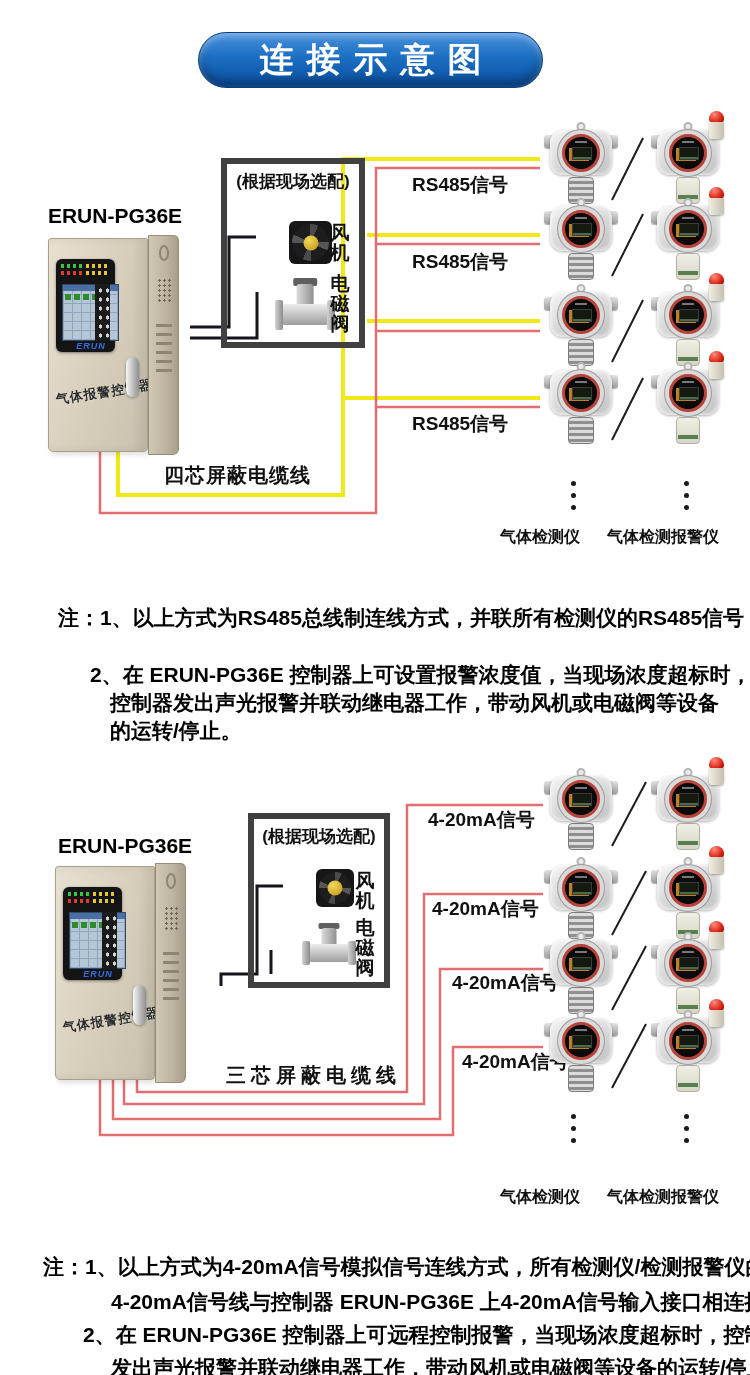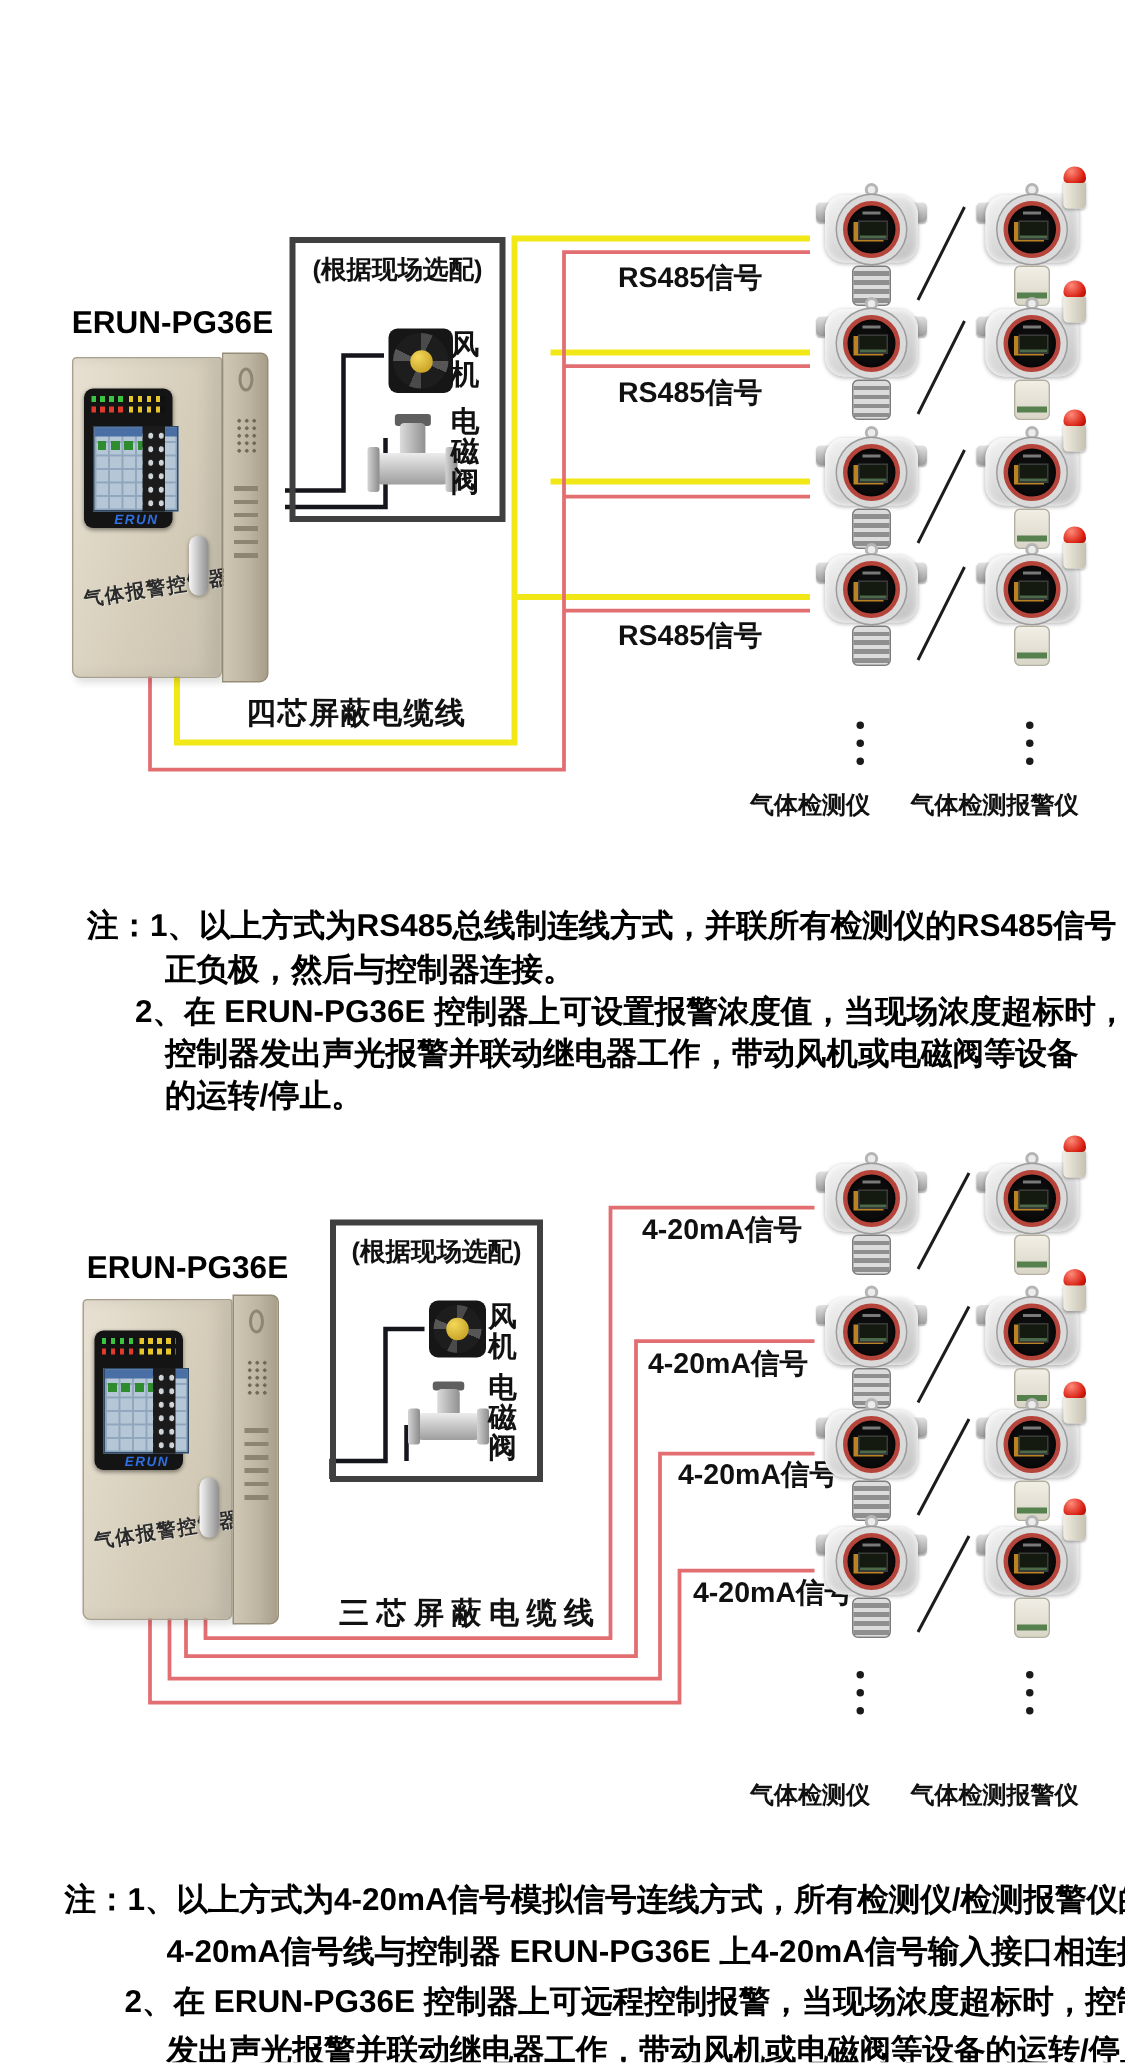--- a/index.html
+++ b/index.html
@@ -95,21 +95,21 @@
     transform: rotate(-9deg); transform-origin:left center;
     font-weight:bold; font-size:13px; color:#2b2b2b; letter-spacing:1px; white-space:nowrap;
     text-shadow: 0.5px 0.5px 0 rgba(255,255,255,.55);
   }
   .ctrl-label {
     position:absolute; width:150px; text-align:center;
     font-size:21px; font-weight:bold; color:#000; white-space:nowrap; z-index:2;
   }
 
   
-  .optbox-mount { position:absolute; border:4px solid #404040; background:transparent; z-index:2; }
+  .optbox-mount { position:absolute; border:6px solid #404040; background:transparent; z-index:2;margin-left:28px; }
   .optbox-title { position:absolute; left:0; right:0; top:6px; text-align:center;
     font-size:17px; font-weight:bold; white-space:nowrap; }
   .fan { position:absolute; background:#161616; border-radius:6px; }
   .fan-blades { position:absolute; inset:3px; border-radius:50%;
     background: conic-gradient(#4a4a4a 0 25deg,#1d1d1d 25deg 90deg,#565656 90deg 115deg,
       #1d1d1d 115deg 180deg,#4a4a4a 180deg 205deg,#1d1d1d 205deg 270deg,#565656 270deg 295deg,#1d1d1d 295deg 360deg); }
   .fan-hub { position:absolute; left:50%; top:50%; width:15px; height:15px;
     transform:translate(-50%,-50%); border-radius:50%;
     background: radial-gradient(circle at 35% 30%, #f3d85a, #c9a427 75%); }
   .valve { position:absolute; }
@@ -199,20 +199,23 @@
 
     <polyline class="wb" points="221,986 221,974 257,974 257,886 283,886"></polyline>
     <line class="wb" x1="271" y1="950" x2="271" y2="974"></line>
 
     <line class="sl" x1="612" y1="846" x2="646" y2="782"></line>
     <line class="sl" x1="612" y1="935" x2="646" y2="871"></line>
     <line class="sl" x1="612" y1="1010" x2="646" y2="946"></line>
     <line class="sl" x1="612" y1="1088" x2="646" y2="1024"></line>
   </svg>
 
+  <div class="banner">
+    <span class="banner-text">连接示意图</span>
+  </div>
 
   <div class="ctrl-label" style="left:40px;top:204px;">ERUN-PG36E</div>
   <div class="controller-mount" style="left:48px;top:235px;">
   <div class="ctrl-front">
     <div class="ctrl-panel">
       <div class="led-strip led-g" style="left:5px;top:5px;width:22px;"></div>
       <div class="led-strip led-r" style="left:5px;top:12px;width:22px;"></div>
       <div class="led-strip led-y" style="left:30px;top:5px;right:5px;"></div>
       <div class="led-strip led-y" style="left:30px;top:12px;right:5px;"></div>
       <div class="ctrl-screen"></div>
@@ -450,21 +453,20 @@
       <div class="dot"></div>
       <div class="dot"></div>
     </div>
 
   <div class="col-label" style="left:500px;top:527px;">气体检测仪</div>
   <div class="col-label" style="left:607px;top:527px;">气体检测报警仪</div>
   <div class="col-label" style="left:500px;top:1187px;">气体检测仪</div>
   <div class="col-label" style="left:607px;top:1187px;">气体检测报警仪</div>
 
   <div class="note-line" style="left:58px;top:606px;">注：1、以上方式为RS485总线制连线方式，并联所有检测仪的RS485信号</div>
-  <div class="note-line" style="left:110px;top:635px;">正负极，然后与控制器连接。</div>
   <div class="note-line" style="left:90px;top:663px;">2、在 ERUN-PG36E 控制器上可设置报警浓度值，当现场浓度超标时，</div>
   <div class="note-line" style="left:110px;top:691px;">控制器发出声光报警并联动继电器工作，带动风机或电磁阀等设备</div>
   <div class="note-line" style="left:110px;top:719px;">的运转/停止。</div>
 
   <div class="note-line" style="left:43px;top:1255px;">注：1、以上方式为4-20mA信号模拟信号连线方式，所有检测仪/检测报警仪的</div>
   <div class="note-line" style="left:111px;top:1290px;">4-20mA信号线与控制器 ERUN-PG36E 上4-20mA信号输入接口相连接。</div>
   <div class="note-line" style="left:83px;top:1323px;">2、在 ERUN-PG36E 控制器上可远程控制报警，当现场浓度超标时，控制器</div>
   <div class="note-line" style="left:111px;top:1356px;">发出声光报警并联动继电器工作，带动风机或电磁阀等设备的运转/停止。</div>
 
 </div>

